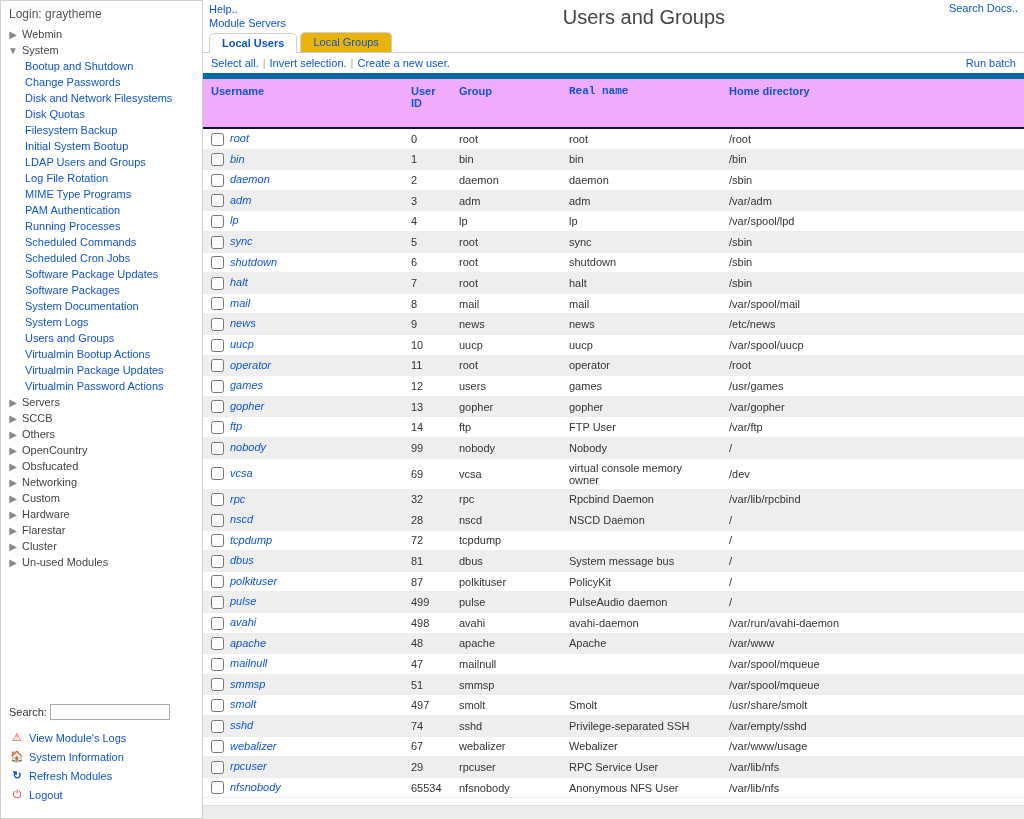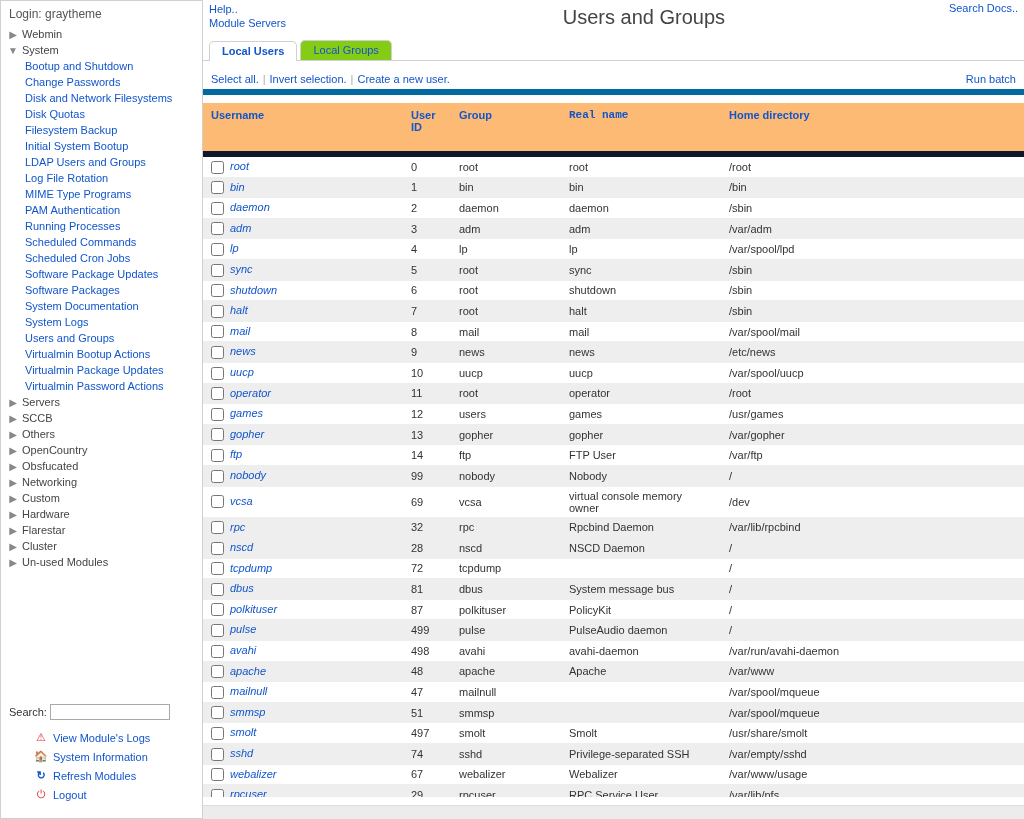--- a/index.html
+++ b/index.html
@@ -12,42 +12,42 @@
 #sidebar { width:203px; border:1px solid #d0d0d0; background:#fff; padding:4px 0 10px 0; display:flex; flex-direction:column; }
 #login-line { color:#555; font-size:12px; padding:2px 8px 5px 8px; }
 .tree { padding:0 6px; overflow-y:auto; flex:1; }
 .tree-item { display:flex; align-items:center; padding:2px 0; cursor:pointer; }
 .tree-arrow { width:12px; display:inline-block; color:#888; font-size:10px; margin-right:3px; text-align:center; }
 .tree-label { color:#444; }
 .tree-children { padding-left:18px; }
 .tree-children .tree-sub { display:block; padding:2px 0; color:#1155cc; cursor:pointer; font-size:11px; }
 .search-row { padding:6px 8px 4px 8px; }
 .search-row input { width:120px; border:1px solid #aaa; font-size:11px; padding:1px 2px; }
-.foot-links { padding:4px 8px;margin-left:24px; }
+.foot-links { padding:4px 8px; }
 .foot-link { display:flex; align-items:center; padding:3px 0; cursor:pointer; }
 .foot-link .ficon { width:16px; margin-right:4px; text-align:center; }
 
 
-#main { flex:1; display:flex; flex-direction:column; overflow:hidden;gap:8px; }
+#main { flex:1; display:flex; flex-direction:column; overflow:hidden; }
 #topbar { display:flex; align-items:flex-start; padding:2px 6px 0 6px; }
 #topbar-left { width:130px; }
 #topbar-left a { display:block; font-size:11px; line-height:14px; }
 #page-title { flex:1; text-align:center; font-size:20px; color:#444; font-weight:normal; padding-top:4px; }
 #topbar-right { }
 #tabs { padding:0 6px; border-bottom:1px solid #d0d0d0; margin-top:2px; }
-.tab { display:inline-block; padding:3px 12px 4px; border:1px solid #d0d0d0; border-bottom:none; border-radius:5px 5px 0 0; background:#84cc16; color:#1155cc; cursor:pointer; margin-right:0; }
+.tab { display:inline-block; padding:3px 12px 4px; border:1px solid #d0d0d0; border-bottom:none; border-radius:5px 5px 0 0; background:#eab308; color:#1155cc; cursor:pointer; margin-right:0; }
 .tab.active { background:#fff; color:#1155cc; font-weight:bold; position:relative; top:1px; }
 #actionbar { display:flex; padding:4px 8px; border-bottom:6px solid #0369a1; }
 #actionbar .sep { color:#aaa; margin:0 4px; }
 #actionbar .right { margin-left:auto; }
 
 
 #table-wrap { flex:1; overflow-y:auto; padding:0; }
 table.users { width:100%; border-collapse:collapse; }
-table.users th { background:#fdba74; color:#1155cc; font-weight:bold; text-align:left; padding:6px 8px 18px 8px; border-bottom:6px solid #0f172a; cursor:pointer; vertical-align:top; font-size:11px; }
+table.users th { background:#f0abfc; color:#1155cc; font-weight:bold; text-align:left; padding:6px 8px 18px 8px; border-bottom:2px solid #0f172a; cursor:pointer; vertical-align:top; font-size:11px; }
 table.users td { padding:3px 8px; border-bottom:1px solid #eee; font-size:11px; }
 table.users tr.even td { background:#eeeeee; }
 table.users tr.odd td { background:#fff; }
 table.users td .uname { color:#1155cc; font-style:italic; cursor:pointer; }
 table.users input[type=checkbox]{ vertical-align:middle; margin-right:6px;}
 .col-uid { width:48px; }
 .col-group { width:110px; }
 .col-real { width:160px;font-family:Liberation Mono, monospace; }
 #hscroll { height:14px; background:#ececec; border-top:1px solid #ddd; }
 

